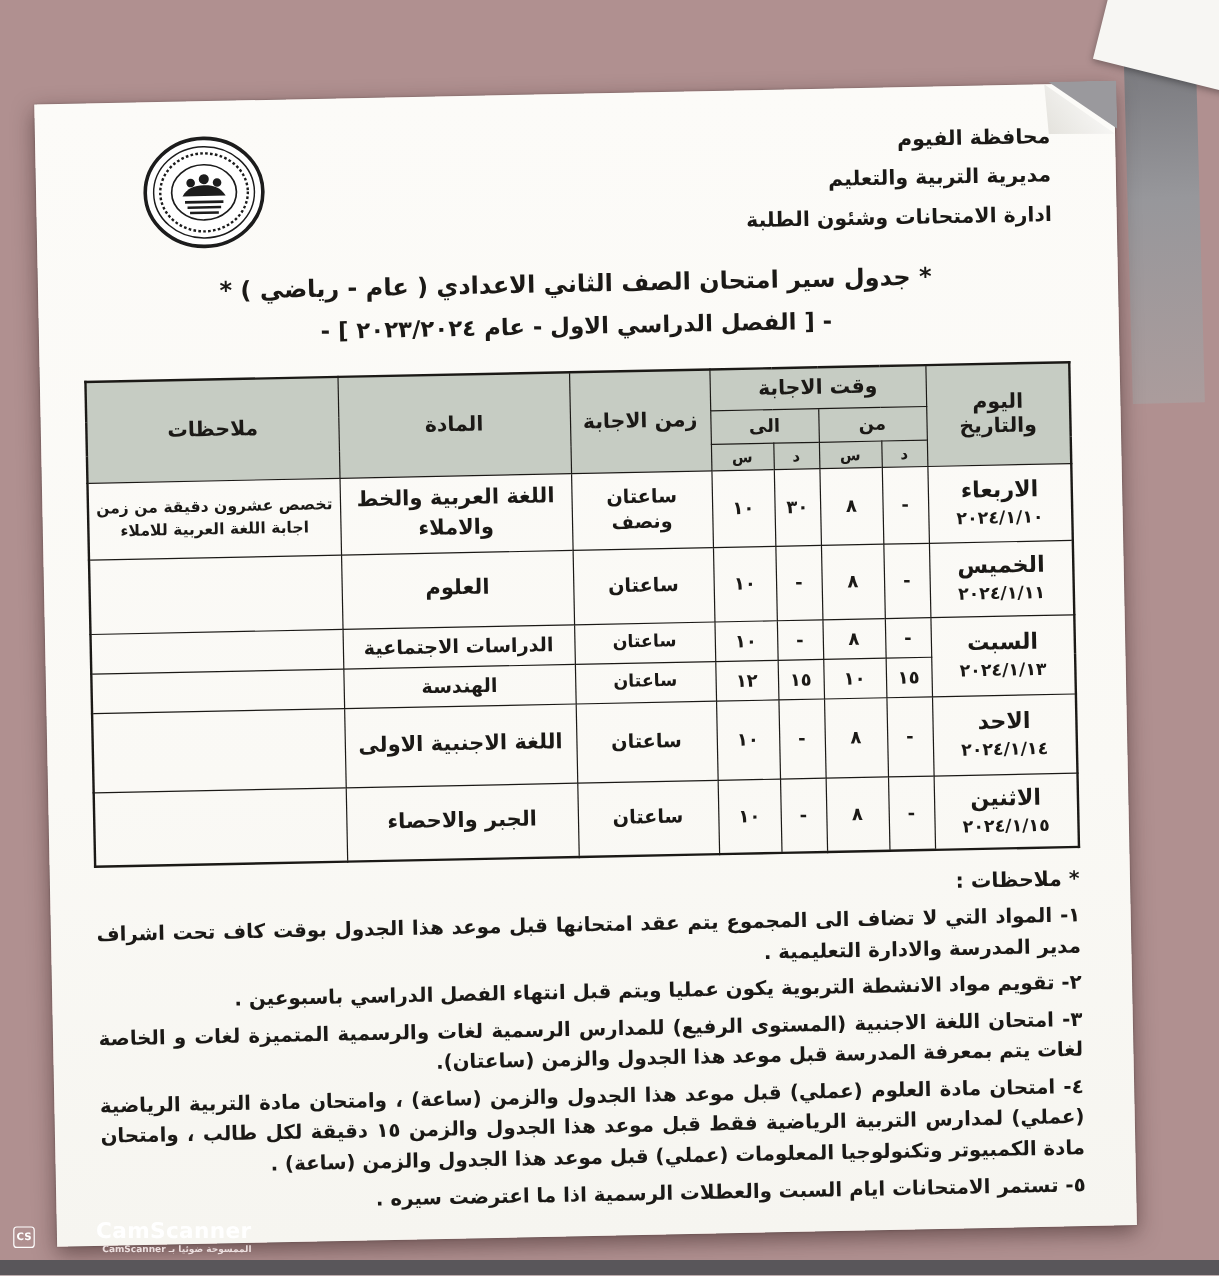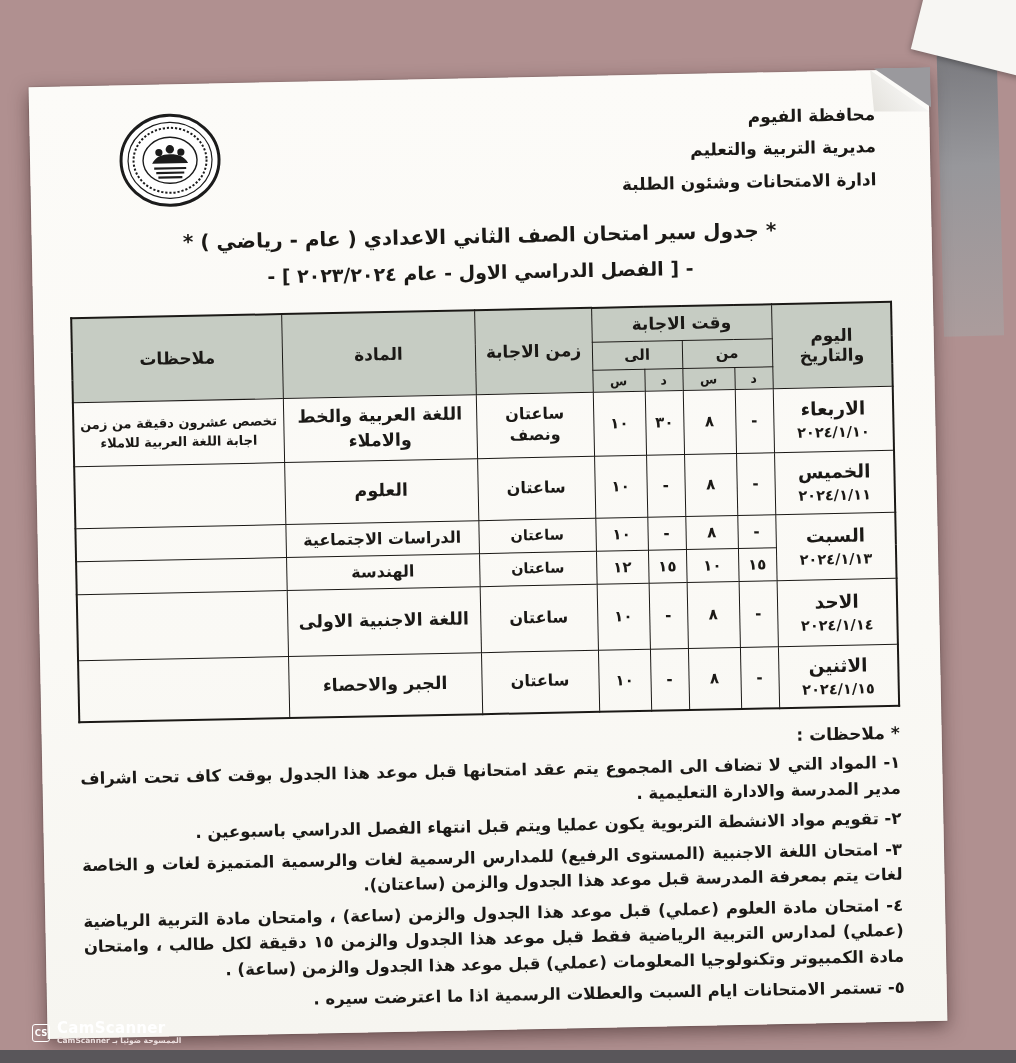--- a/index.html
+++ b/index.html
@@ -57,25 +57,25 @@
   .day-name { font-size:18.5px; }
   .day-date { font-size:14.5px; margin-top:5px; letter-spacing:1px; }
 
   
   .footnotes { margin-top:16px; padding:0 2px; }
   .fn-title { font-size:17px; margin-bottom:7px; }
   .fn-item { font-size:16.5px; line-height:1.55; margin-bottom:5px;
     text-align:justify; text-align-last:right; }
 
   
-  .cs { position:absolute; left:32px; bottom:17px; display:flex; align-items:center; gap:7px; z-index:4; }
+  .cs { position:absolute; left:11px; bottom:17px; display:flex; align-items:center; gap:7px; z-index:4; }
   .cs-box { width:18px; height:18px; border:1.6px solid #fff; border-radius:3px; color:#fff;
     font-size:8.5px; font-weight:bold; display:flex; align-items:center; justify-content:center; }
   .cs-stack { display:flex; flex-direction:column; line-height:1.15; }
-  .cs-name { color:#fff; font-size:15px; font-weight:bold; letter-spacing:.3px; }
+  .cs-name { color:#fff; font-size:18px; font-weight:bold; letter-spacing:.3px;margin-left:44px; }
   .cs-tag { color:#ecdfdf; font-size:7.5px; direction:rtl;font-weight:bold; }
 </style>
 </head>
 <body>
 
 <div class="scene">
   <div class="edge-strip"></div>
   <div class="top-corner"></div>
 
   <div class="paper">

